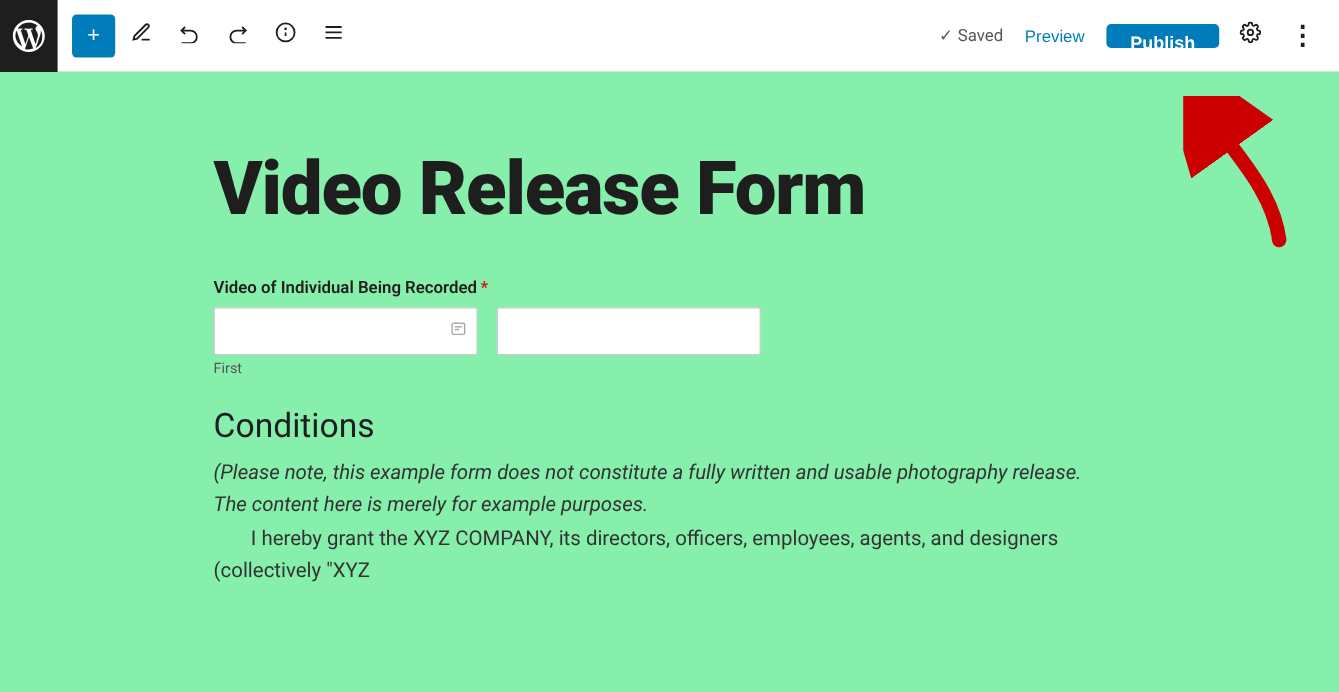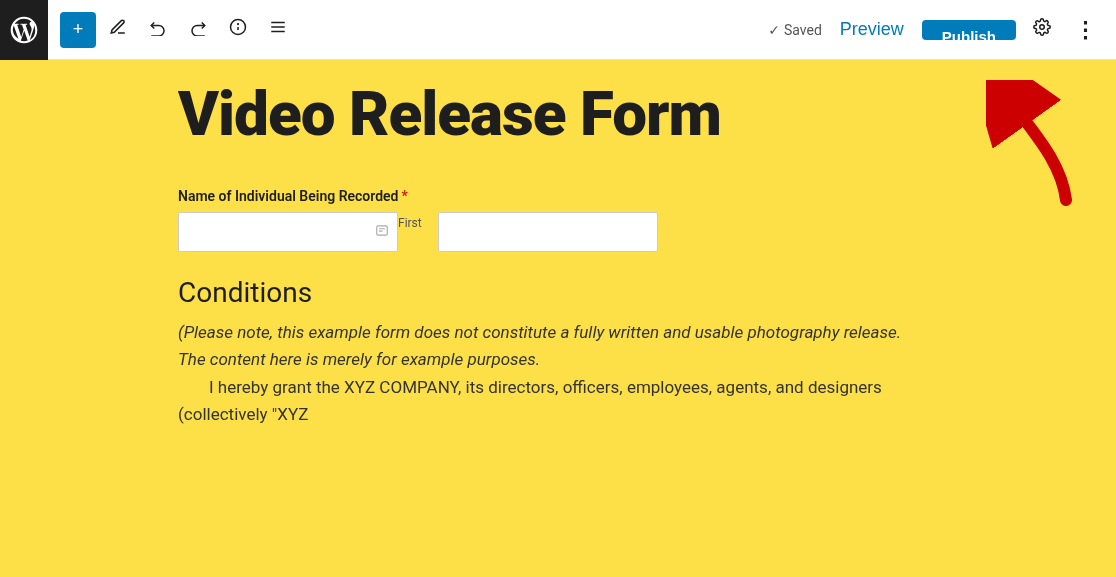--- a/index.html
+++ b/index.html
@@ -57,21 +57,21 @@
       display: flex;
       align-items: center;
       gap: 4px;
       color: #555;
       font-size: 14px;
     }
     .preview-btn {
       background: transparent;
       border: none;
       color: #007cba;
-      font-size: 18px;
+      font-size: 14px;
       cursor: pointer;
       padding: 6px 10px;
       border-radius: 4px;
     }
     .publish-btn {
       background: #007cba;
       color: #fff;
       border: none;
       border-radius: 4px;
       padding: 8px 20px;
@@ -89,26 +89,26 @@
       display: flex;
       align-items: center;
       justify-content: center;
       border-radius: 4px;
       color: #1e1e1e;
       font-size: 18px;
     }
 
     
     .main-content {
-      background: #fde047;
+      background: #86efac;
       height: calc(577px - 60px);
       overflow: hidden;
       display: flex;
       justify-content: center;
-      padding: 20px 20px;
+      padding: 64px 20px;
       position: relative;
     }
     .page-content {
       width: 760px;
       max-width: 100%;
     }
     .page-title {
       font-size: 62px;
       font-weight: 900;
       color: #1e1e1e;
@@ -129,20 +129,21 @@
       color: #cc1818;
       margin-left: 3px;
     }
     .name-fields {
       display: flex;
       gap: 16px;
       margin-bottom: 4px;
     }
     .name-field-wrap {
       display: flex;
+      flex-direction: column;
     }
     .name-input {
       width: 220px;
       height: 40px;
       border: 1px solid #ccc;
       background: #fff;
       border-radius: 2px;
       padding: 8px 10px;
       font-size: 14px;
       display: flex;
@@ -280,21 +281,21 @@
   </div>
 </div>
 
 <div class="main-content">
   <div class="page-content">
 
     <h1 class="page-title">Video Release Form</h1>
 
     <div class="form-section">
       <div class="field-label">
-        <span>Name of Individual Being Recorded</span><span class="required-star">*</span>
+        <span>Video of Individual Being Recorded</span><span class="required-star">*</span>
       </div>
       <div class="name-fields">
 
         <div class="name-field-wrap">
           <div class="name-input" style="position:relative;">
             <span class="name-input-icon">
               <svg width="14" height="14" viewBox="0 0 24 24" fill="none" stroke="#aaa" stroke-width="2">
                 <rect x="3" y="4" width="18" height="16" rx="2"></rect>
                 <line x1="7" y1="9" x2="17" y2="9"></line>
                 <line x1="7" y1="13" x2="13" y2="13"></line>

